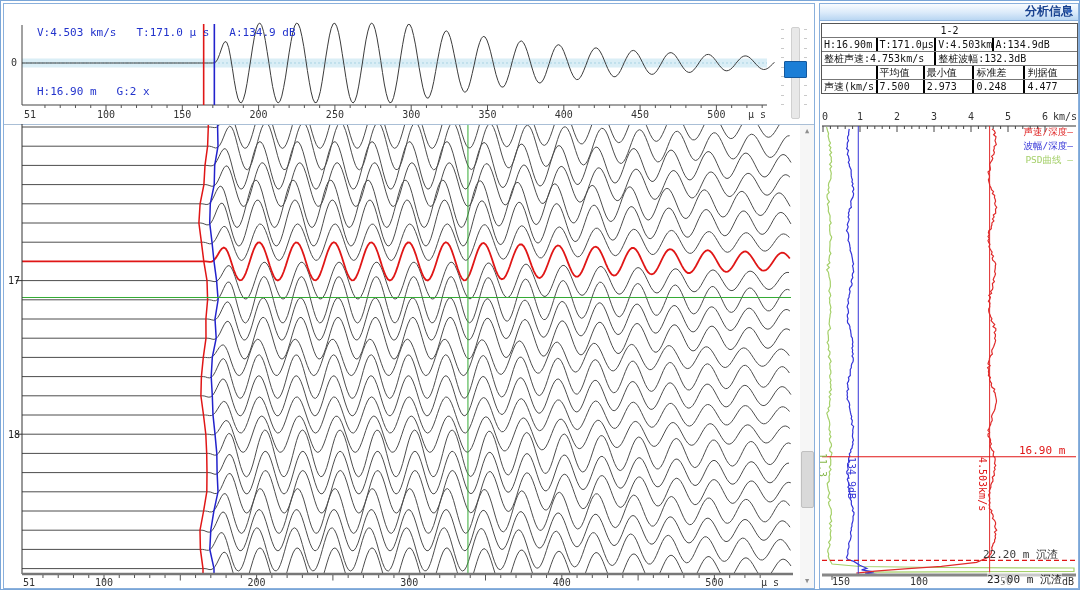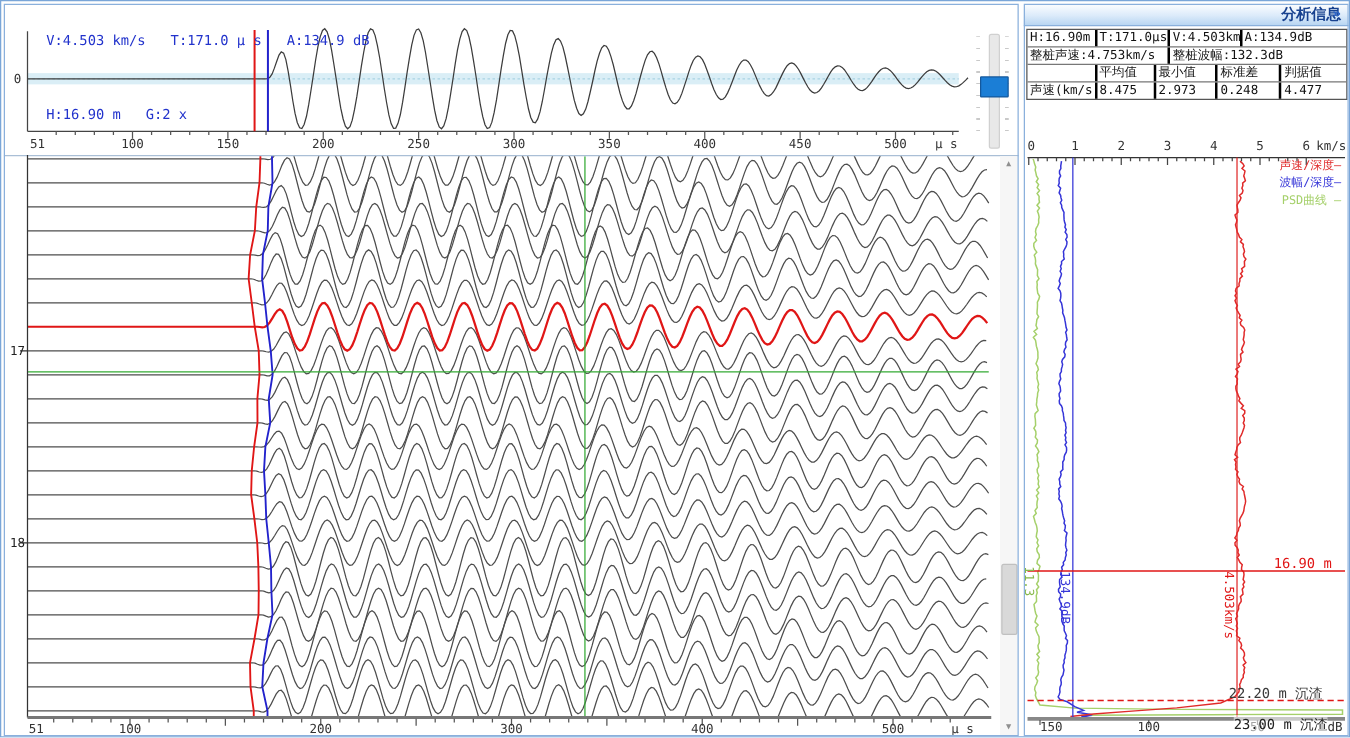--- a/index.html
+++ b/index.html
@@ -256,39 +256,42 @@
     </svg>
 
   <div id="vscroll">
     <div id="sb-up" class="sbtn">▲</div>
     <div id="sb-thumb"></div>
     <div id="sb-down" class="sbtn">▼</div>
   </div>
 
   <div id="tbl">
     <div class="trow">
+      <div class="tc tcc" style="width:100%">1-2</div>
+    </div>
+    <div class="trow">
       <div class="tc" style="width:21%">H:16.90m</div>
       <div class="tc" style="width:23%">T:171.0μs</div>
       <div class="tc" style="width:22.5%">V:4.503km/s</div>
       <div class="tc" style="width:33.5%">A:134.9dB</div>
     </div>
     <div class="trow">
       <div class="tc" style="width:44%">整桩声速:4.753km/s</div>
       <div class="tc" style="width:56%">整桩波幅:132.3dB</div>
     </div>
     <div class="trow">
       <div class="tc" style="width:21%"></div>
       <div class="tc" style="width:18.5%">平均值</div>
       <div class="tc" style="width:19.5%">最小值</div>
       <div class="tc" style="width:20%">标准差</div>
       <div class="tc" style="width:21%">判据值</div>
     </div>
     <div class="trow">
       <div class="tc" style="width:21%">声速(km/s)</div>
-      <div class="tc" style="width:18.5%">8.475</div>
+      <div class="tc" style="width:18.5%">7.500</div>
       <div class="tc" style="width:19.5%">2.973</div>
       <div class="tc" style="width:20%">0.248</div>
       <div class="tc" style="width:21%">4.477</div>
     </div>
   </div>
 
   <svg id="anachart" width="258" height="480">
       <line x1="2" y1="19" x2="256" y2="19" stroke="#333"></line>
       <line x1="3" y1="19" x2="3" y2="25" stroke="#444"></line>
       <line x1="10.4" y1="19" x2="10.4" y2="22" stroke="#444"></line>

